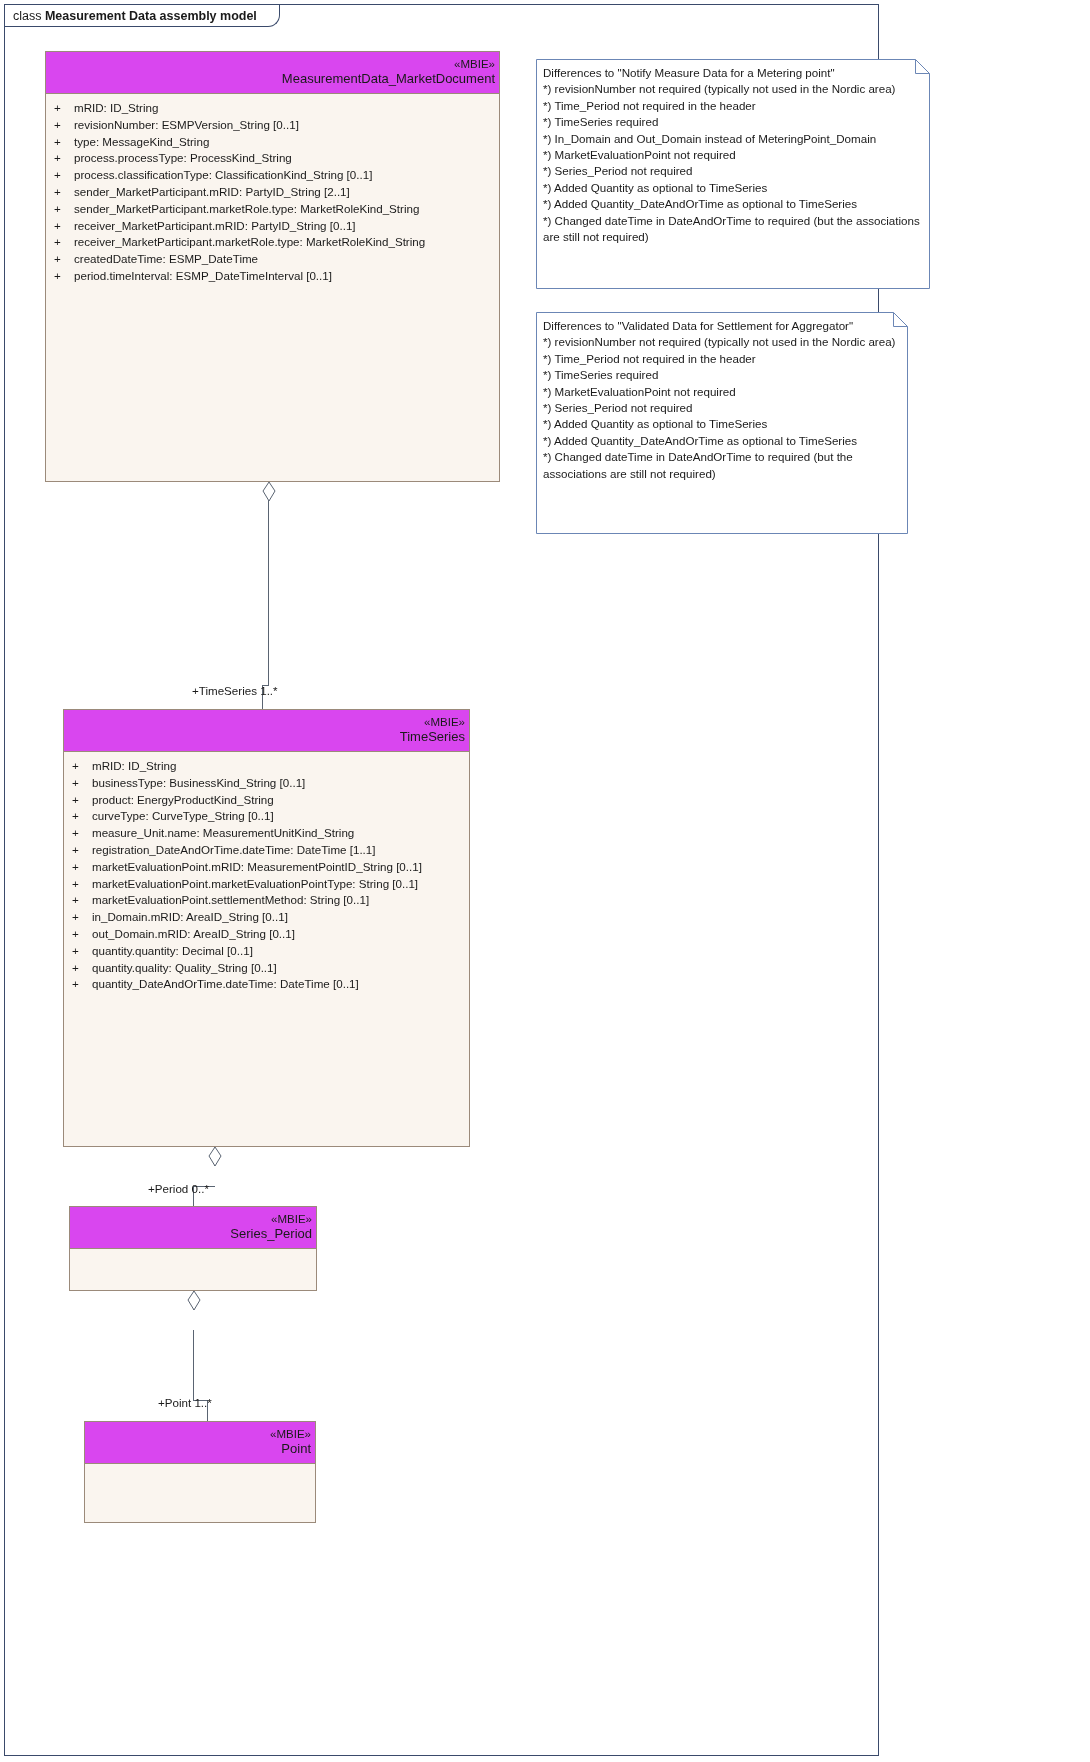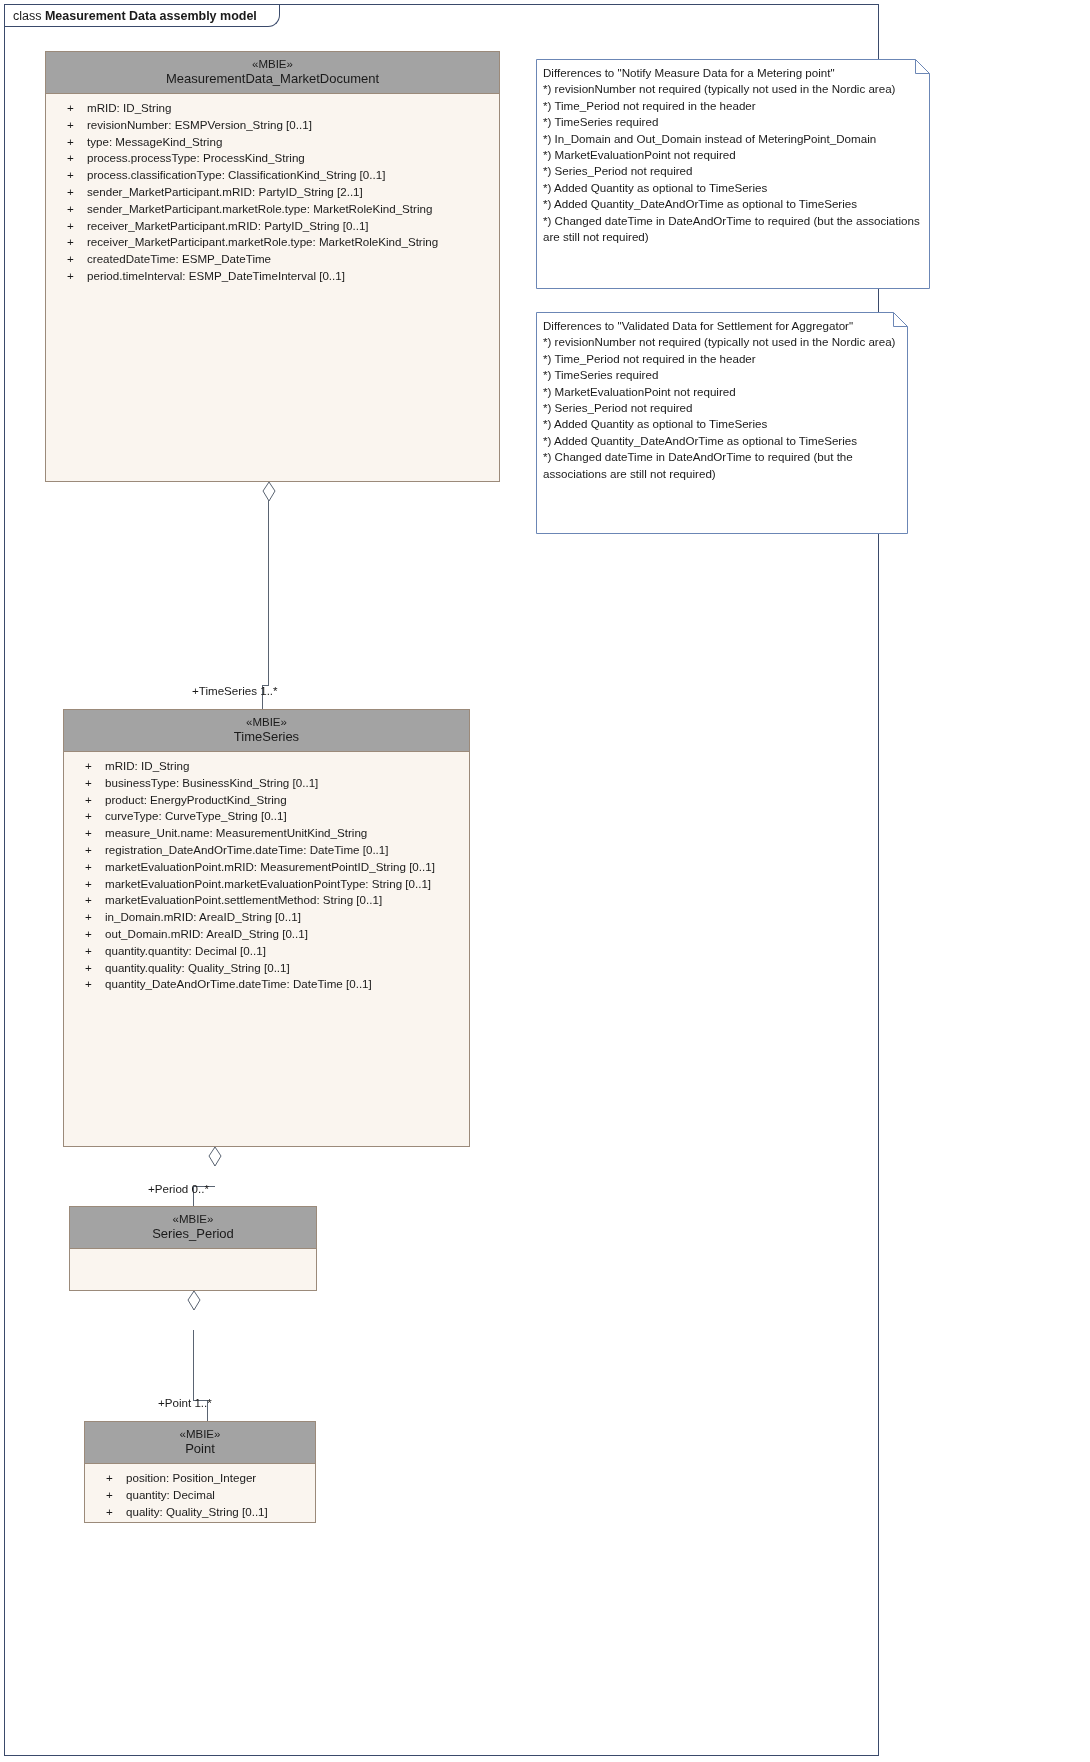--- a/index.html
+++ b/index.html
@@ -54,43 +54,43 @@
   
   .uml {
     position: absolute;
     box-sizing: border-box;
     border: 1px solid #9b8a7a;
     background: #faf5ef;
   }
   .uml-head {
     box-sizing: border-box;
     border-bottom: 1px solid #9b8a7a;
-    background: #a3a3a3;
-    text-align: center;
+    background: #d946ef;
+    text-align: right;
     padding: 5px 4px 6px 4px;
   }
   .stereo {
     font-size: 11.5px;
     line-height: 14px;
     color: #1a1a1a;
   }
   .cls-name {
     font-size: 13px;
     font-weight: normal;
     line-height: 16px;
     color: #1a1a1a;
   }
   .uml-body {
     padding: 6px 0 4px 0;
   }
   .attr {
     font-size: 11.6px;
     line-height: 16.8px;
     white-space: nowrap;
-    padding-left: 21px;
+    padding-left: 8px;
     color: #1a1a1a;
   }
   .attr .vis {
     display: inline-block;
     width: 20px;
     color: #1a1a1a;
   }
 
   
   .note {
@@ -190,21 +190,21 @@
     <div class="uml-head">
       <div class="stereo">«MBIE»</div>
       <div class="cls-name">TimeSeries</div>
     </div>
     <div class="uml-body">
       <div class="attr"><span class="vis">+</span><span>mRID: ID_String</span></div>
       <div class="attr"><span class="vis">+</span><span>businessType: BusinessKind_String [0..1]</span></div>
       <div class="attr"><span class="vis">+</span><span>product: EnergyProductKind_String</span></div>
       <div class="attr"><span class="vis">+</span><span>curveType: CurveType_String [0..1]</span></div>
       <div class="attr"><span class="vis">+</span><span>measure_Unit.name: MeasurementUnitKind_String</span></div>
-      <div class="attr"><span class="vis">+</span><span>registration_DateAndOrTime.dateTime: DateTime [0..1]</span></div>
+      <div class="attr"><span class="vis">+</span><span>registration_DateAndOrTime.dateTime: DateTime [1..1]</span></div>
       <div class="attr"><span class="vis">+</span><span>marketEvaluationPoint.mRID: MeasurementPointID_String [0..1]</span></div>
       <div class="attr"><span class="vis">+</span><span>marketEvaluationPoint.marketEvaluationPointType: String [0..1]</span></div>
       <div class="attr"><span class="vis">+</span><span>marketEvaluationPoint.settlementMethod: String [0..1]</span></div>
       <div class="attr"><span class="vis">+</span><span>in_Domain.mRID: AreaID_String [0..1]</span></div>
       <div class="attr"><span class="vis">+</span><span>out_Domain.mRID: AreaID_String [0..1]</span></div>
       <div class="attr"><span class="vis">+</span><span>quantity.quantity: Decimal [0..1]</span></div>
       <div class="attr"><span class="vis">+</span><span>quantity.quality: Quality_String [0..1]</span></div>
       <div class="attr"><span class="vis">+</span><span>quantity_DateAndOrTime.dateTime: DateTime [0..1]</span></div>
     </div>
   </div>
@@ -213,25 +213,20 @@
     <div class="uml-head">
       <div class="stereo">«MBIE»</div>
       <div class="cls-name">Series_Period</div>
     </div>
   </div>
 
   <div class="uml" style="left:84px; top:1421px; width:232px; height:102px;">
     <div class="uml-head">
       <div class="stereo">«MBIE»</div>
       <div class="cls-name">Point</div>
-    </div>
-    <div class="uml-body">
-      <div class="attr"><span class="vis">+</span><span>position: Position_Integer</span></div>
-      <div class="attr"><span class="vis">+</span><span>quantity: Decimal</span></div>
-      <div class="attr"><span class="vis">+</span><span>quality: Quality_String [0..1]</span></div>
     </div>
   </div>
 
   <div class="note" style="left:536px; top:59px; width:394px; height:230px;">
     <svg class="note-shape" viewBox="0 0 394 230" preserveAspectRatio="none">
       <polygon points="0.5,0.5 379.5,0.5 393.5,14.5 393.5,229.5 0.5,229.5" fill="#ffffff" stroke="#6b86b5" stroke-width="1"></polygon>
       <polyline points="379.5,0.5 379.5,14.5 393.5,14.5" fill="none" stroke="#6b86b5" stroke-width="1"></polyline>
     </svg>
     <div class="note-text">
       <div>Differences to "Notify Measure Data for a Metering point"</div>

